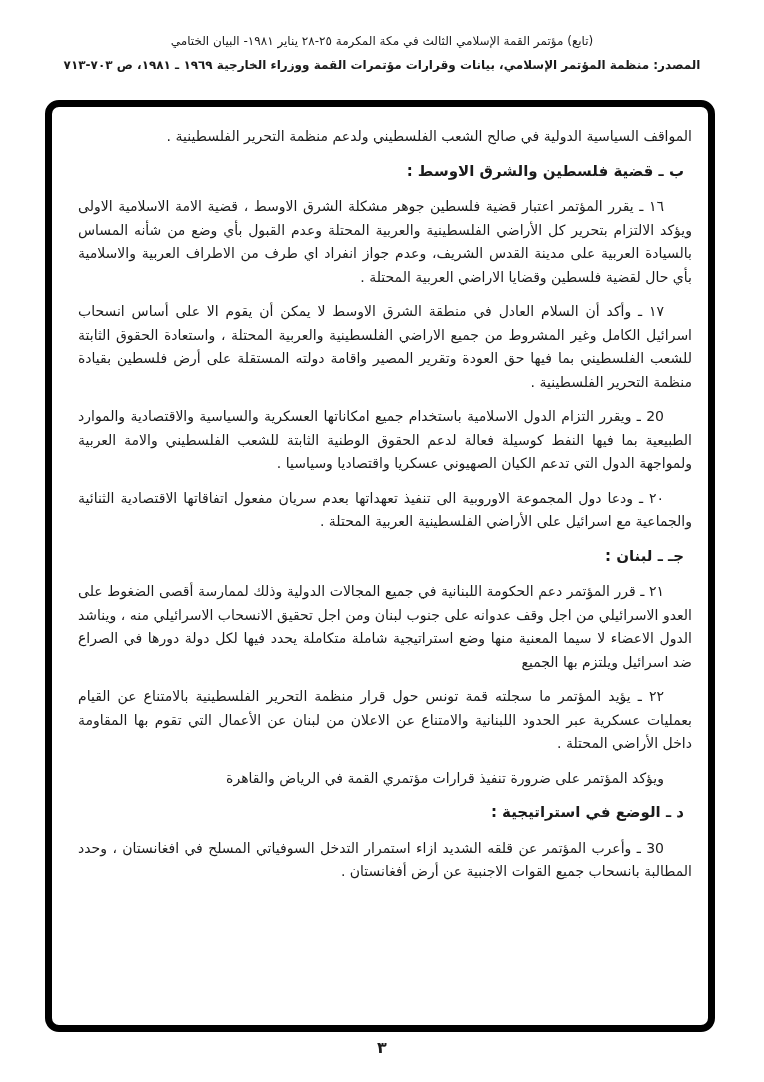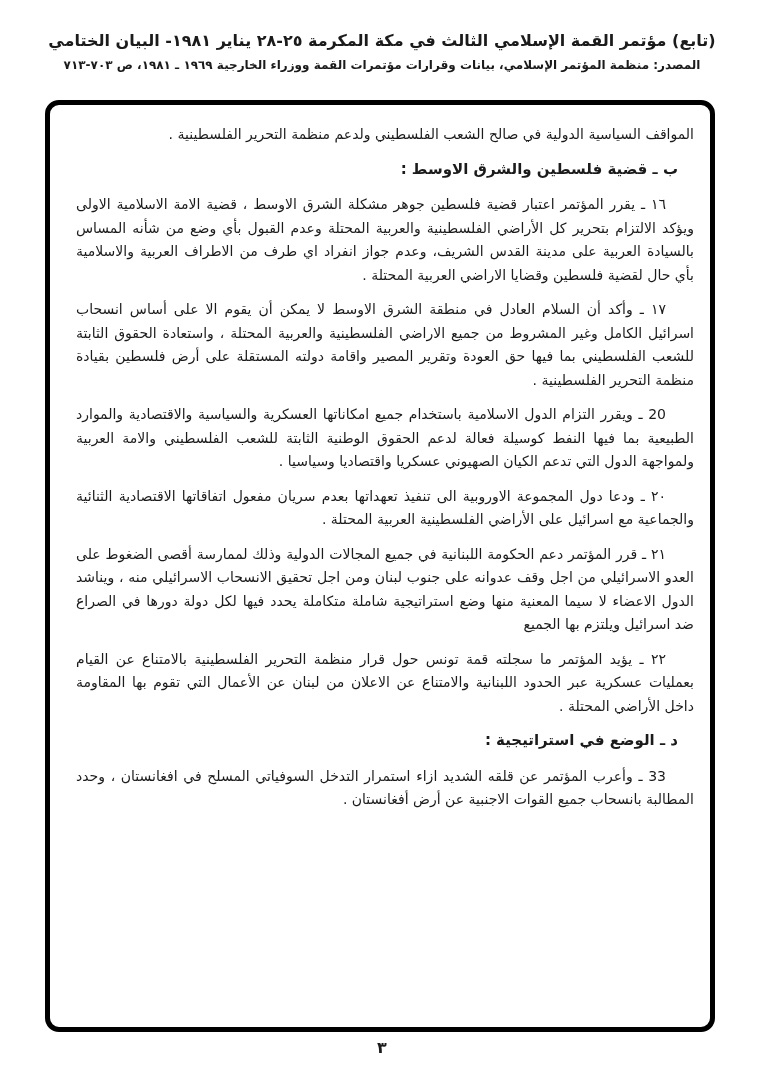--- a/index.html
+++ b/index.html
@@ -16,61 +16,61 @@
     color: #1b1b1b;
     overflow: hidden;
   }
   
   .doc-header {
     direction: rtl;
     text-align: center;
     padding-top: 30px;
   }
   .doc-title {
-    font-size: 16px;
-    font-weight: bold;
+    font-size: 12px;
+    font-weight: normal;
     letter-spacing: 0;
     line-height: 22px;
   }
   .doc-source {
     margin-top: 6px;
     font-size: 12px;
     font-weight: bold;
     line-height: 15px;
   }
   
   .annotation-box {
     position: absolute;
     left: 45px;
     top: 100px;
     width: 670px;
     height: 932px;
     box-sizing: border-box;
-    border: 5px solid #000000;
+    border: 7px solid #000000;
     border-radius: 14px;
     overflow: hidden;
   }
   .content {
     direction: rtl;
     text-align: justify;
     padding: 18px 16px 0 26px;
     font-size: 14px;
     line-height: 23.5px;
   }
   .para {
     margin: 0 0 11px 0;
     text-indent: 28px; 
   }
   .para.continuation {
     text-indent: 0;
   }
   .section-heading {
     font-weight: bold;
     font-size: 15px;
-    margin: 4px 12px 12px 0;
+    margin: 4px 4px 12px 0;
     text-indent: 4px;
   }
   
   .page-number {
     position: absolute;
     top: 1038px;
     left: 0;
     width: 100%;
     text-align: center;
     font-size: 16px;
@@ -96,29 +96,31 @@
 
       <p class="para">١٦ ـ يقرر المؤتمر اعتبار قضية فلسطين جوهر مشكلة الشرق الاوسط ، قضية الامة الاسلامية الاولى ويؤكد الالتزام بتحرير كل الأراضي الفلسطينية والعربية المحتلة وعدم القبول بأي وضع من شأنه المساس بالسيادة العربية على مدينة القدس الشريف، وعدم جواز انفراد اي طرف من الاطراف العربية والاسلامية بأي حال لقضية فلسطين وقضايا الاراضي العربية المحتلة .</p>
 
       <p class="para">١٧ ـ وأكد أن السلام العادل في منطقة الشرق الاوسط لا يمكن أن يقوم الا على أساس انسحاب اسرائيل الكامل وغير المشروط من جميع الاراضي الفلسطينية والعربية المحتلة ، واستعادة الحقوق الثابتة للشعب الفلسطيني بما فيها حق العودة وتقرير المصير واقامة دولته المستقلة على أرض فلسطين بقيادة منظمة التحرير الفلسطينية .</p>
 
 
       <p class="para">20 ـ ويقرر التزام الدول الاسلامية باستخدام جميع امكاناتها العسكرية والسياسية والاقتصادية والموارد الطبيعية بما فيها النفط كوسيلة فعالة لدعم الحقوق الوطنية الثابتة للشعب الفلسطيني والامة العربية ولمواجهة الدول التي تدعم الكيان الصهيوني عسكريا واقتصاديا وسياسيا .</p>
 
       <p class="para">٢٠ ـ ودعا دول المجموعة الاوروبية الى تنفيذ تعهداتها بعدم سريان مفعول اتفاقاتها الاقتصادية الثنائية والجماعية مع اسرائيل على الأراضي الفلسطينية العربية المحتلة .</p>
 
+      <h3 class="section-heading">جـ ـ لبنان :</h3>
 
       <p class="para">٢١ ـ قرر المؤتمر دعم الحكومة اللبنانية في جميع المجالات الدولية وذلك لممارسة أقصى الضغوط على العدو الاسرائيلي من اجل وقف عدوانه على جنوب لبنان ومن اجل تحقيق الانسحاب الاسرائيلي منه ، ويناشد الدول الاعضاء لا سيما المعنية منها وضع استراتيجية شاملة متكاملة يحدد فيها لكل دولة دورها في الصراع ضد اسرائيل ويلتزم بها الجميع</p>
 
       <p class="para">٢٢ ـ يؤيد المؤتمر ما سجلته قمة تونس حول قرار منظمة التحرير الفلسطينية بالامتناع عن القيام بعمليات عسكرية عبر الحدود اللبنانية والامتناع عن الاعلان من لبنان عن الأعمال التي تقوم بها المقاومة داخل الأراضي المحتلة .</p>
 
+      <p class="para">ويؤكد المؤتمر على ضرورة تنفيذ قرارات مؤتمري القمة في الرياض والقاهرة</p>
 
       <h3 class="section-heading">د ـ الوضع في استراتيجية :</h3>
 
-      <p class="para">33 ـ وأعرب المؤتمر عن قلقه الشديد ازاء استمرار التدخل السوفياتي المسلح في افغانستان ، وحدد المطالبة بانسحاب جميع القوات الاجنبية عن أرض أفغانستان .</p>
+      <p class="para">30 ـ وأعرب المؤتمر عن قلقه الشديد ازاء استمرار التدخل السوفياتي المسلح في افغانستان ، وحدد المطالبة بانسحاب جميع القوات الاجنبية عن أرض أفغانستان .</p>
 
 
     </div>
   </div>
 
   <div class="page-number">٣</div>
 
 </div>
 
 </body></html>

